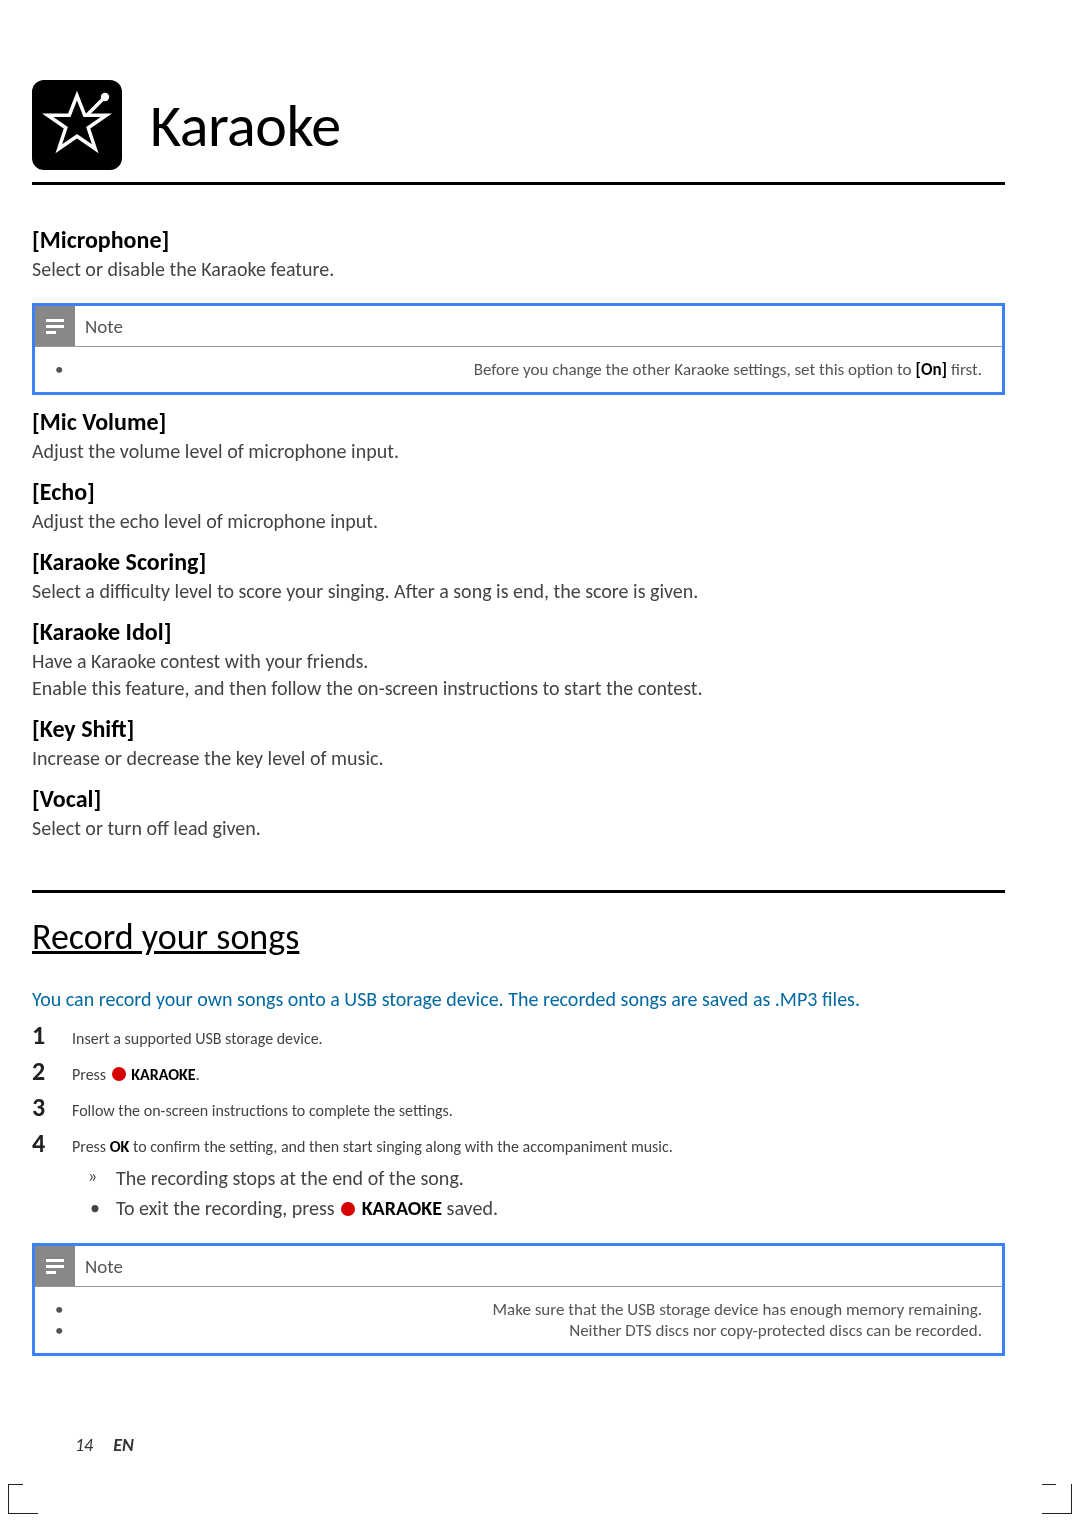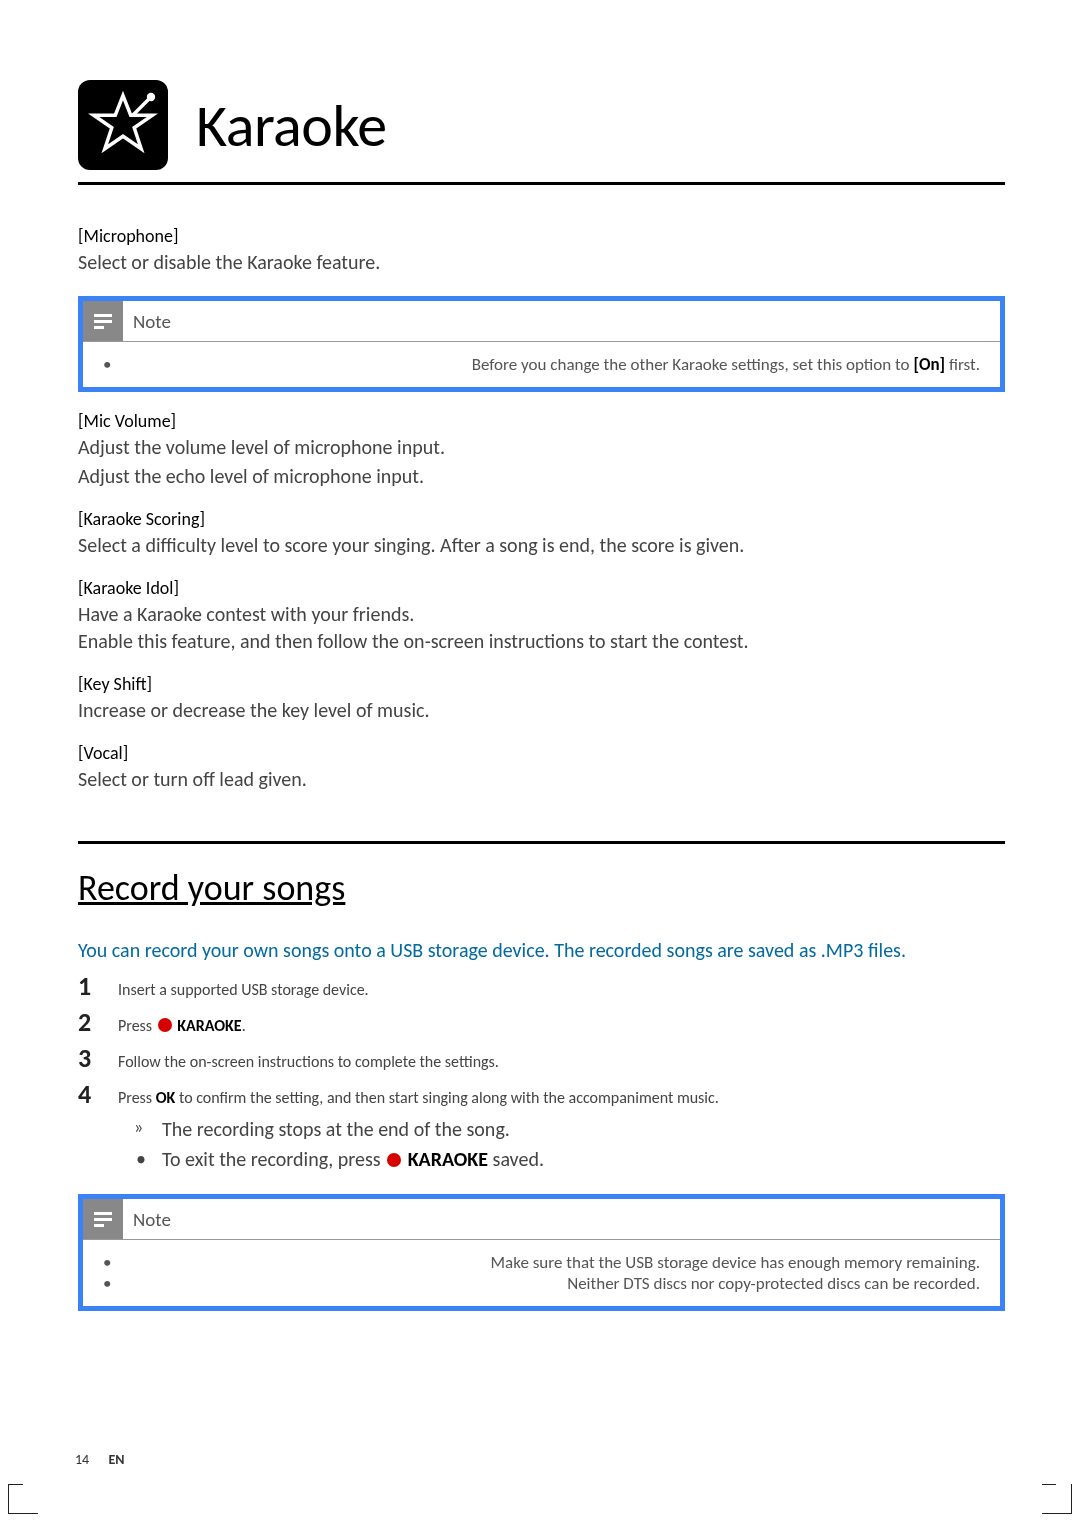--- a/index.html
+++ b/index.html
@@ -9,21 +9,21 @@
     }
     body {
       font-family: "Gill Sans", "Gill Sans MT", Calibri, sans-serif;
       background: #fff;
       width: 1080px;
       height: 1528px;
       position: relative;
       color: #000;
     }
     .page {
-      padding: 80px 75px 0 78px;
+      padding: 80px 75px 0 32px;
     }
     .header-row {
       display: flex;
       align-items: center;
       gap: 28px;
       margin-bottom: 12px;
     }
     .icon-box {
       width: 90px;
       height: 90px;
@@ -38,33 +38,33 @@
       font-size: 60px;
       font-weight: 400;
       letter-spacing: -0.5px;
     }
     .title-underline {
       height: 3px;
       background: #000;
       margin-bottom: 40px;
     }
     .setting-name {
-      font-weight: 400;
-      font-size: 18px;
-      margin-top: 18px;
+      font-weight: 700;
+      font-size: 24px;
+      margin-top: 12px;
     }
     .setting-desc {
       font-size: 20px;
       font-weight: 300;
       color: #444;
       margin-top: 2px;
       line-height: 1.35;
     }
     .note-box {
-      border: 5px solid #3b82f6;
+      border: 3px solid #3b82f6;
       margin-top: 20px;
       margin-bottom: 8px;
     }
     .note-header {
       display: flex;
       align-items: center;
       gap: 10px;
       padding: 0;
     }
     .note-icon-box {
@@ -169,23 +169,24 @@
       vertical-align: -1px;
       margin: 0 2px;
     }
     .bold-inline {
       font-weight: 600;
       color: #000;
     }
     .footer {
       position: absolute;
       left: 75px;
-      bottom: 60px;
-      font-size: 14px;
+      bottom: 72px;
+      font-size: 18px;
       color: #333;
+      font-style: italic;
     }
     .footer .pg {
       margin-right: 16px;
       font-weight: 300;
     }
     .footer .lang {
       font-weight: 600;
     }
     .crop-mark {
       position: absolute;
@@ -239,20 +240,21 @@
         Before you change the other Karaoke settings, set this option to <span class="bold-inline">[On]</span> first.
       </div>
     </div>
   </div>
 
   <div>
     <div class="setting-name">[Mic Volume]</div>
     <div class="setting-desc">Adjust the volume level of microphone input.</div>
   </div>
   <div>
+    <div class="setting-name">[Echo]</div>
     <div class="setting-desc">Adjust the echo level of microphone input.</div>
   </div>
   <div>
     <div class="setting-name">[Karaoke Scoring]</div>
     <div class="setting-desc">Select a difficulty level to score your singing. After a song is end, the score is given.</div>
   </div>
   <div>
     <div class="setting-name">[Karaoke Idol]</div>
     <div class="setting-desc" style="white-space:pre-line">Have a Karaoke contest with your friends.
 Enable this feature, and then follow the on-screen instructions to start the contest.</div>

